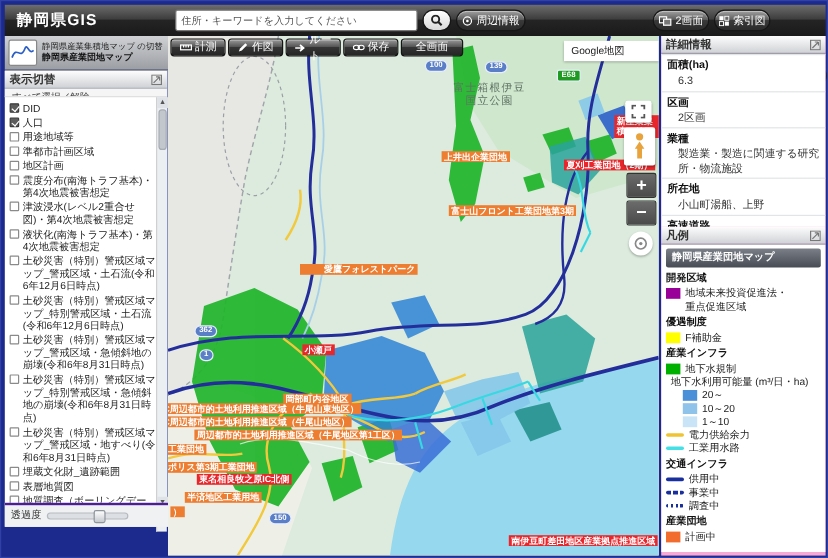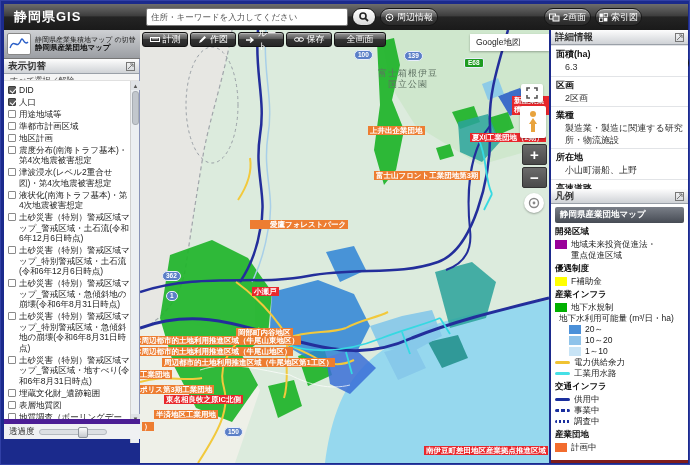--- a/index.html
+++ b/index.html
@@ -39,21 +39,21 @@
   .layer-row{display:flex;gap:3px;margin:1.5px 0;cursor:pointer;}
   .cb{flex:none;width:8px;height:8px;margin-top:1px;background:#fff;border:1px solid #8a8a8a;border-radius:1px;position:relative;}
   .cb.checked{background:#5d5d5d;border-color:#3c3c3c;}
   .cb.checked::after{content:"";position:absolute;left:2px;top:0px;width:3px;height:5px;
     border:solid #fff;border-width:0 1.5px 1.5px 0;transform:rotate(40deg);}
   .layer-label{font-size:8.5px;line-height:10.5px;color:#222;}
   .vscroll{position:absolute;right:0;top:22px;width:9px;height:362px;background:#eceff2;border-left:1px solid #d0d0d0;}
   .vs-btn{position:absolute;left:0;width:9px;height:9px;background:#dfe2e6;color:#555;font-size:6px;
     display:flex;align-items:center;justify-content:center;}
   .vs-thumb{position:absolute;left:1px;top:10px;width:7px;height:34px;background:#c2c7cd;border-radius:3px;border:1px solid #a8adb3;}
-  .opacity-row{position:absolute;left:0;bottom:0;width:136px;height:20px;background:#f0f1f3;border-top:5px solid #4c1d95;
+  .opacity-row{position:absolute;left:0;bottom:0;width:136px;height:20px;background:#f0f1f3;border-top:2px solid #4c1d95;
     display:flex;align-items:center;gap:4px;padding:0 5px;font-size:8.5px;color:#333;}
   .slider{position:relative;width:68px;height:6px;background:#dcdfe3;border:1px solid #b5bac0;border-radius:3px;}
   .slider-handle{position:absolute;top:-3px;width:10px;height:11px;background:linear-gradient(#fdfdfd,#c6cacf);
     border:1px solid #8f959c;border-radius:2px;}
   
   .map{position:absolute;left:139px;top:29px;width:409px;height:433px;overflow:hidden;background:#dcebdd;cursor:grab;}
   .map svg.base{position:absolute;left:0;top:0;}
   .map-toolbar{position:absolute;left:2px;top:2px;display:flex;gap:2px;}
   .tbtn{height:15px;border-radius:3px;padding:0 6px;display:flex;align-items:center;gap:3px;
     background:linear-gradient(#9a9a9a,#565656 45%,#343434 50%,#262626);border:1px solid #141414;
@@ -72,21 +72,21 @@
   .park-label{position:absolute;color:#5f7263;font-size:9px;text-align:center;line-height:1.2;z-index:2;letter-spacing:1px;}
   .mapctl{position:absolute;z-index:6;display:flex;align-items:center;justify-content:center;cursor:pointer;}
   .fullscreen-btn{left:381px;top:54px;width:22px;height:18px;background:#fff;border-radius:2px;box-shadow:0 1px 2px rgba(0,0,0,.3);}
   .pegman-btn{left:380px;top:76px;width:26px;height:32px;background:#fff;border-radius:2px;box-shadow:0 1px 2px rgba(0,0,0,.3);}
   .zoomin-btn{left:382px;top:114px;width:25px;height:21px;background:linear-gradient(#6b6b6b,#4a4a4a);
     color:#fff;font-size:15px;font-weight:bold;border-radius:2px;border:1px solid #333;}
   .zoomout-btn{left:382px;top:137px;width:25px;height:21px;background:linear-gradient(#6b6b6b,#4a4a4a);
     color:#fff;font-size:15px;font-weight:bold;border-radius:2px;border:1px solid #333;}
   .locate-btn{left:384px;top:163px;width:20px;height:20px;background:#fff;border-radius:50%;box-shadow:0 1px 2px rgba(0,0,0,.3);}
   
-  .rpanel{position:absolute;left:550px;top:29px;width:137px;height:433px;background:#7f1d1d;overflow:hidden;}
+  .rpanel{position:absolute;left:550px;top:29px;width:137px;height:433px;background:#f9a8d4;overflow:hidden;}
   .fields{background:#fff;height:144px;overflow:hidden;}
   .fld-l{font-size:9px;font-weight:bold;color:#111;padding:2px 5px 1px;border-top:1px solid #e2e4e7;}
   .fld-v{font-size:9px;color:#333;padding:0 4px 2px 14px;line-height:11.5px;}
   .legend-body{background:#fff;height:256px;padding:3px 4px;overflow:hidden;}
   .legend-title{background:linear-gradient(#7a7f88,#464b54);color:#fff;font-size:8.5px;font-weight:bold;
     border-radius:2px;padding:2px 5px;margin-bottom:3px;}
   .leg-h{font-size:8.5px;font-weight:bold;color:#111;margin:2px 0 1px;}
   .leg-row{display:flex;align-items:center;gap:4px;height:11px;}
   .leg-row.indent{margin-left:14px;}
   .sw-rect{flex:none;width:12px;height:9px;}

